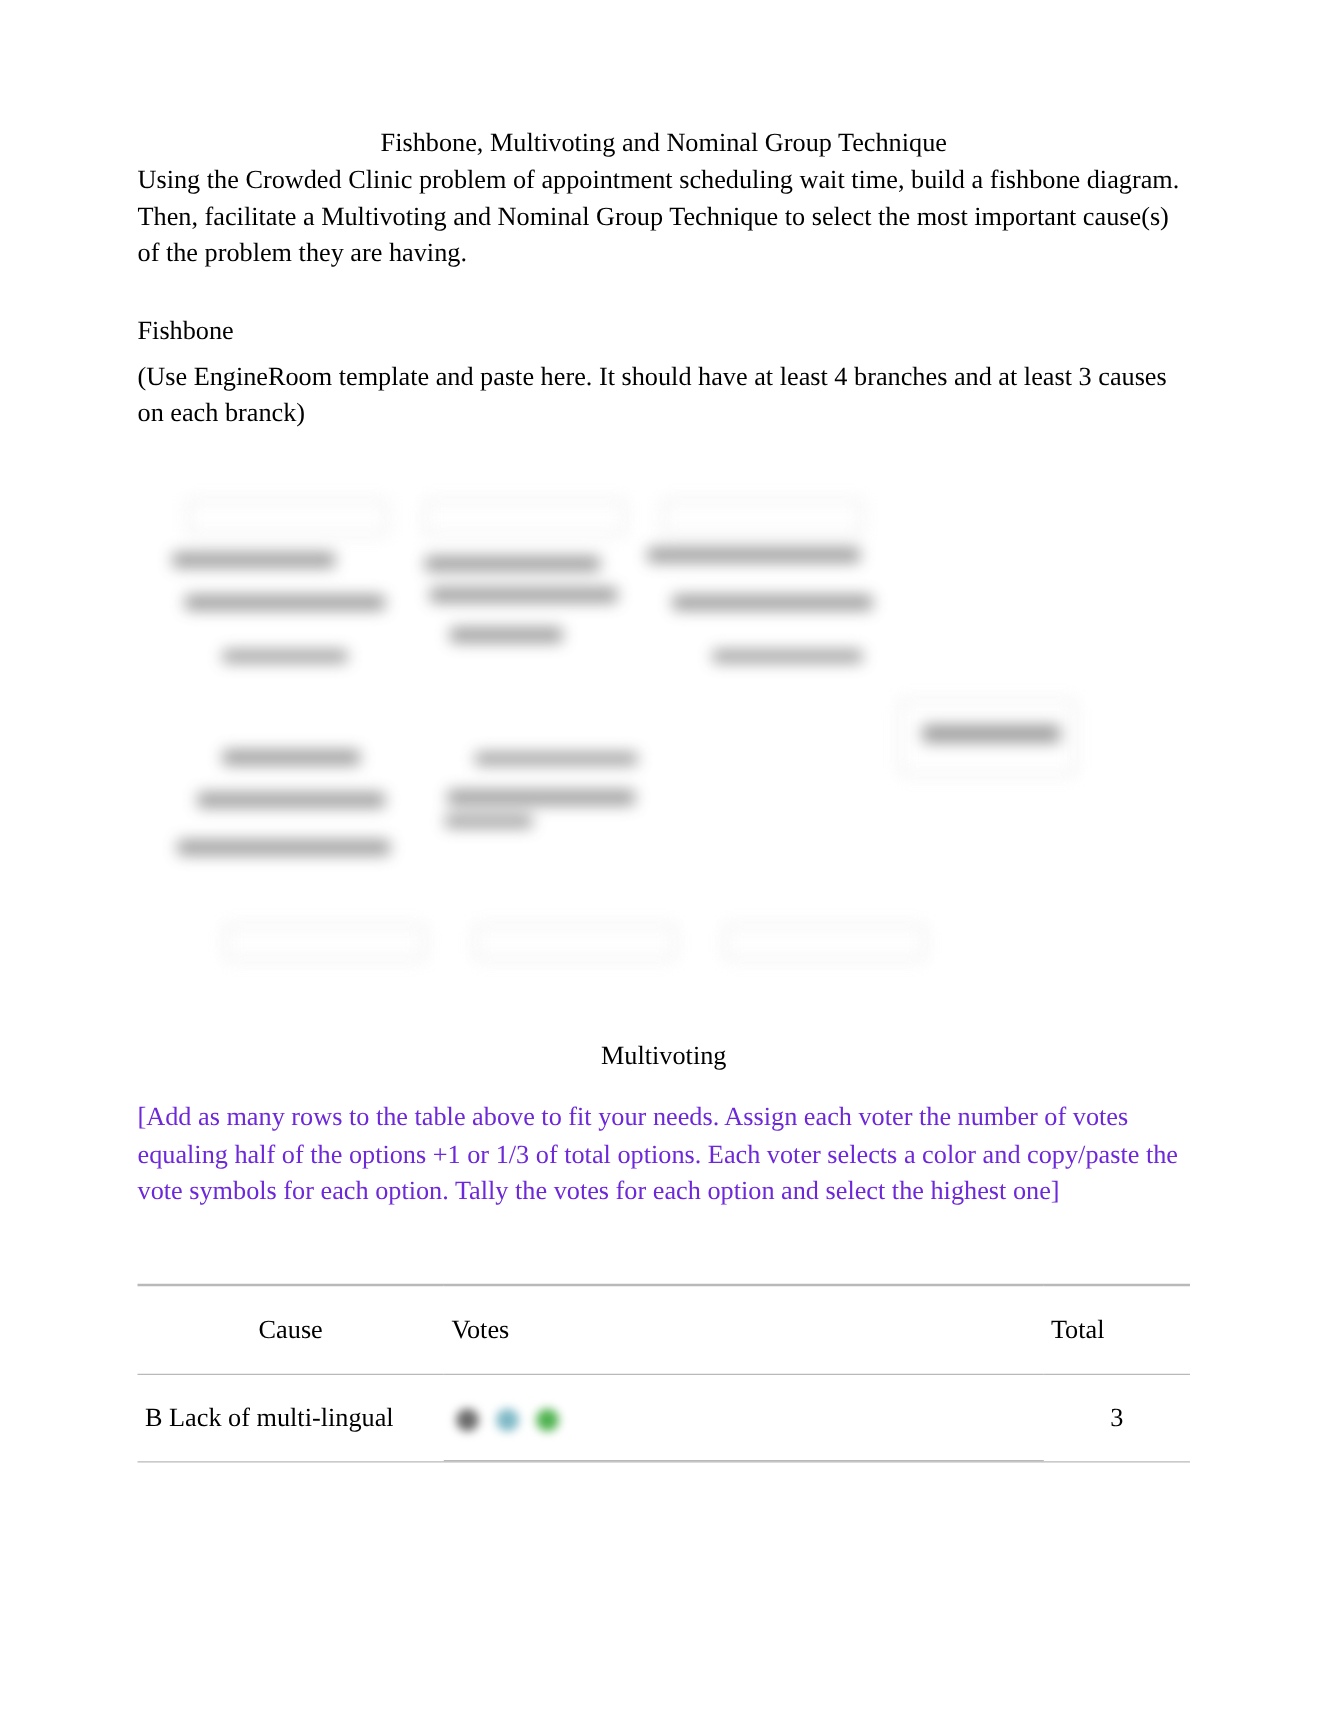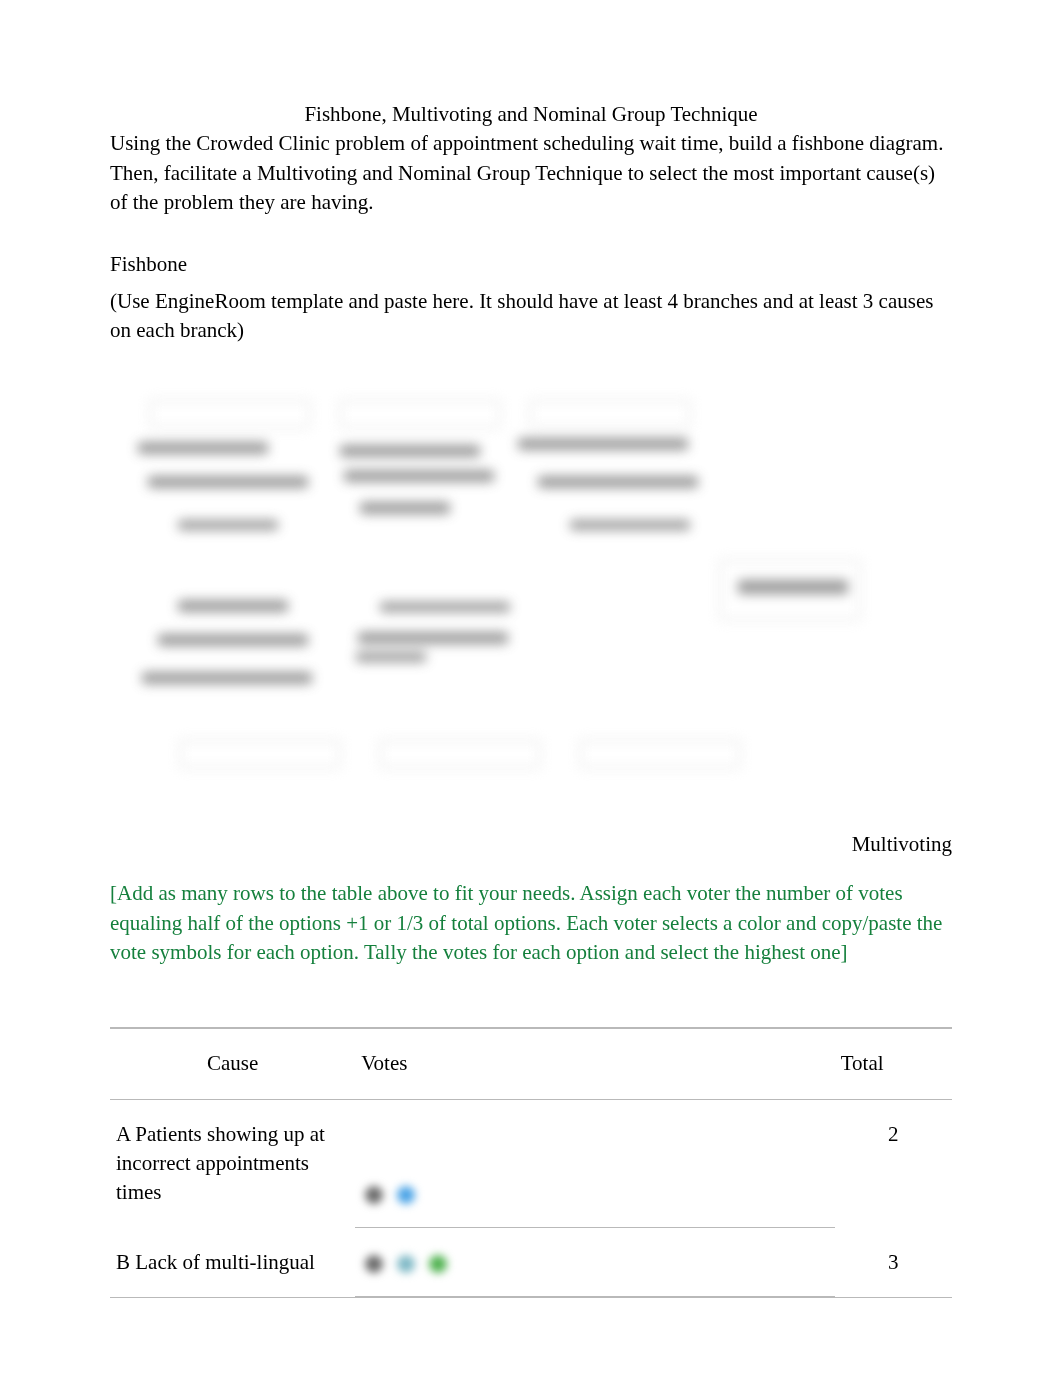--- a/index.html
+++ b/index.html
@@ -54,25 +54,25 @@
       background: #ffffff;
       right: 0;
       top: 170px;
     }
     .bar {
       position: absolute;
       background: #8a8a8a;
       border-radius: 3px;
     }
     .multivote-title {
-      text-align: right;
+      text-align: center;
       margin-bottom: 20px;
     }
     .red-note {
-      color: #15803d;
+      color: #6d28d9;
       margin-bottom: 60px;
     }
     table.vote-table {
       width: 100%;
       border-collapse: separate;
       border-spacing: 0;
       border-top: 1px solid #b9b9b9;
       border-bottom: 1px solid #b9b9b9;
     }
     table.vote-table th, table.vote-table td {
@@ -163,30 +163,20 @@
 <table class="vote-table">
   <thead>
     <tr>
       <th>Cause</th>
       <th>Votes</th>
       <th>Total</th>
     </tr>
   </thead>
   <tbody>
     <tr>
-      <td class="cause">A Patients showing up at incorrect appointments times</td>
-      <td class="votes">
-        <div class="dots">
-          <span class="dot dark"></span>
-          <span class="dot blue"></span>
-        </div>
-      </td>
-      <td class="total">2</td>
-    </tr>
-    <tr>
       <td class="cause">B Lack of multi-lingual</td>
       <td class="votes">
         <div class="dots">
           <span class="dot dark"></span>
           <span class="dot teal"></span>
           <span class="dot green"></span>
         </div>
       </td>
       <td class="total">3</td>
     </tr>

